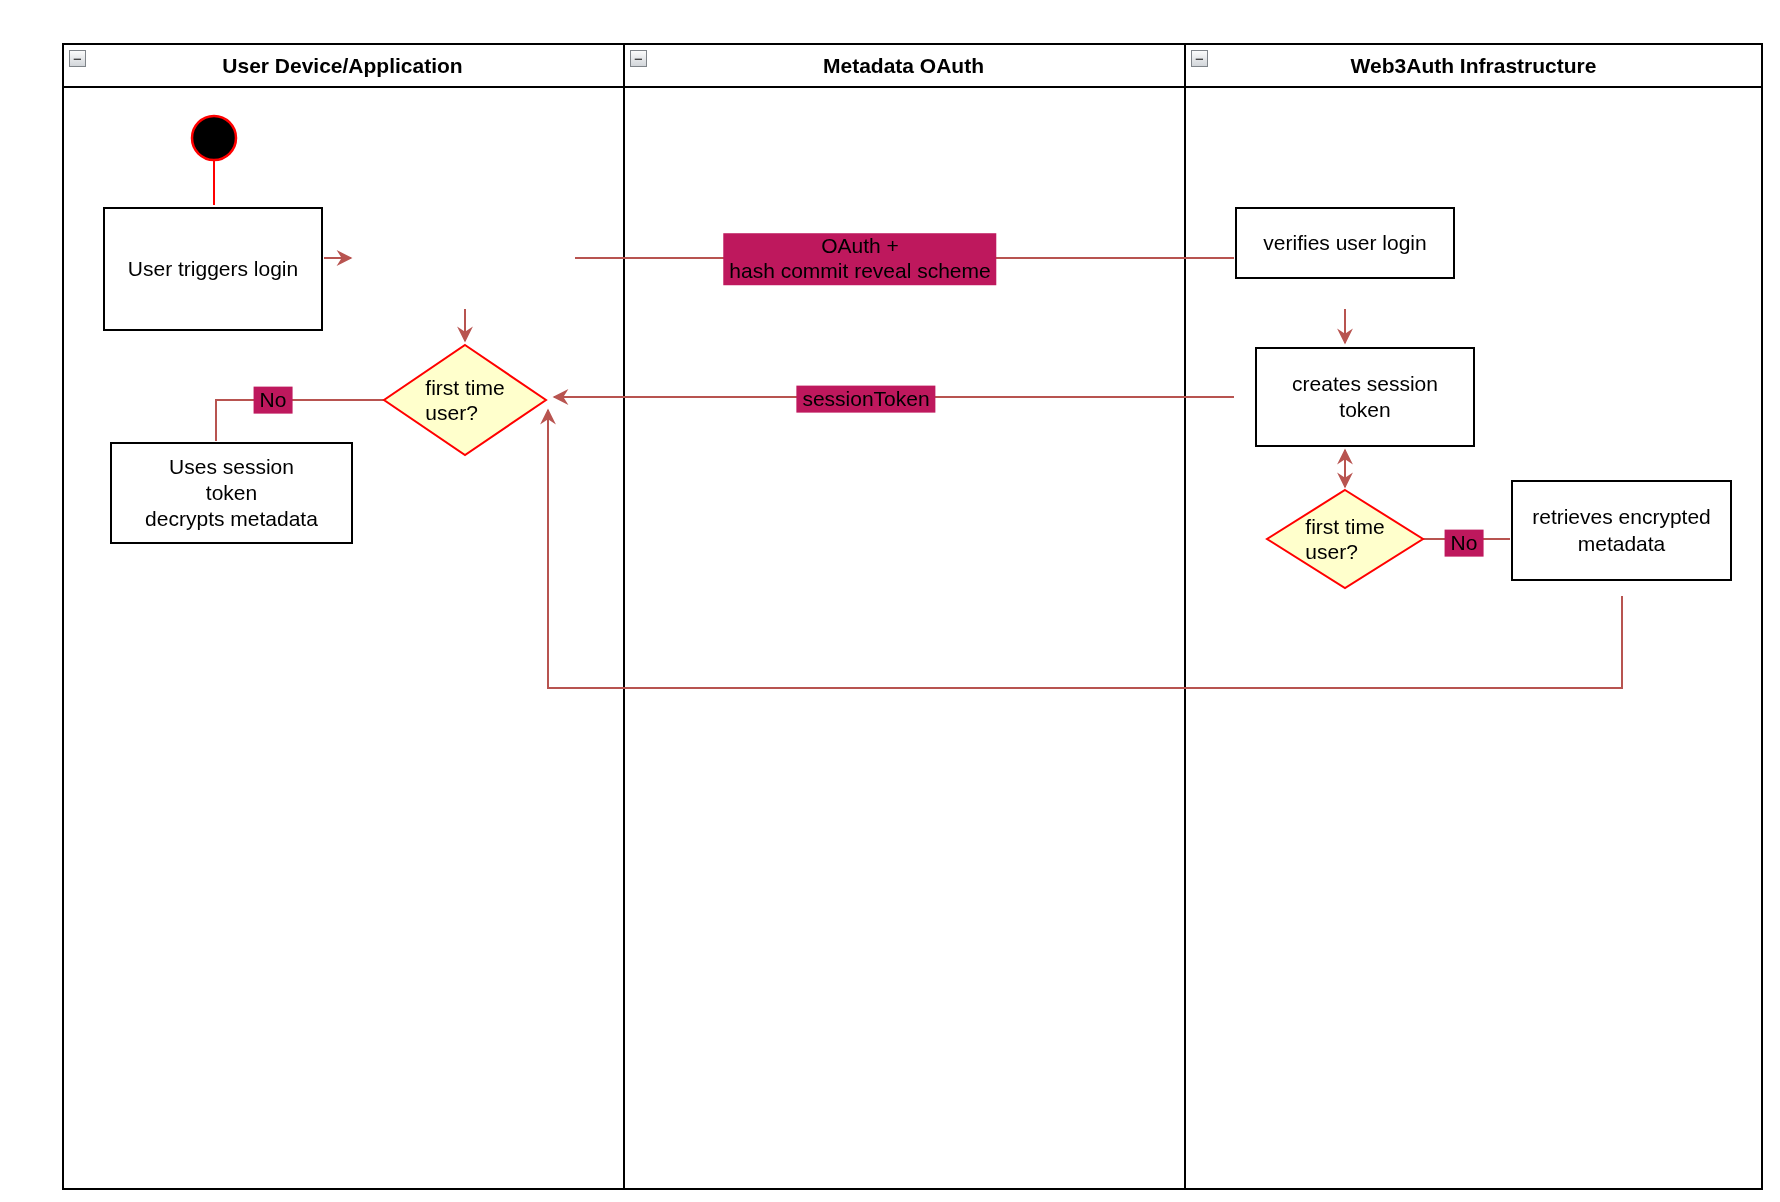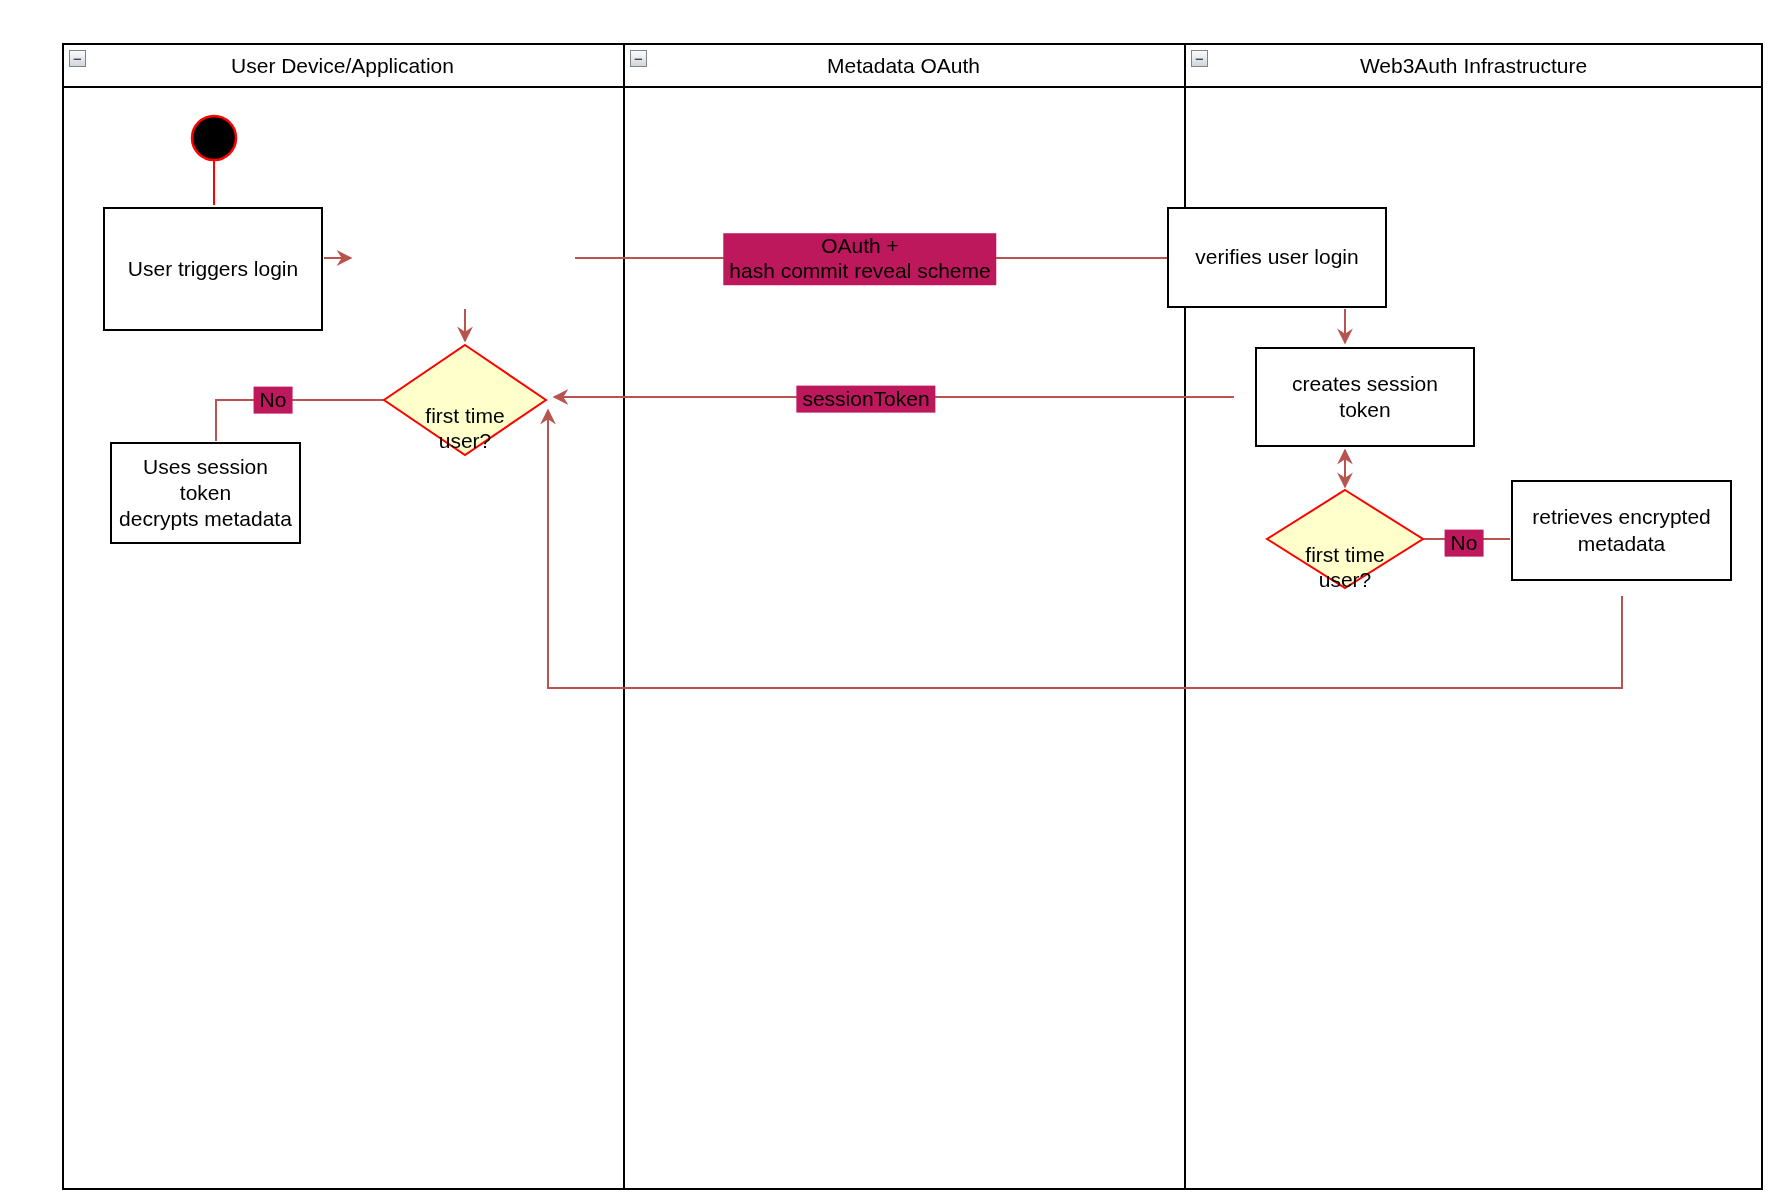--- a/index.html
+++ b/index.html
@@ -8,37 +8,37 @@
     font-family:"Liberation Sans", sans-serif; background:#ffffff; overflow:hidden;
   }
   .pool {
     position:absolute; left:62px; top:43px; width:1701px; height:1147px;
     border:2px solid #000; box-sizing:border-box; background:transparent;
   }
   .header-rule {position:absolute; left:62px; top:86px; width:1701px; height:2px; background:#000;}
   .lane-divider {position:absolute; top:43px; height:1147px; width:2px; background:#000;}
   .lane-header {
     position:absolute; top:43px; height:45px; display:flex; align-items:center; justify-content:center;
-    font-weight:normal; font-size:21px; color:#000;
+    font-weight:bold; font-size:21px; color:#000;
   }
   .collapse-btn {
     position:absolute; top:50px; width:17px; height:17px; box-sizing:border-box;
     background:linear-gradient(#fbfbfb,#d2d6da); border:1px solid #7f8489;
     display:flex; align-items:center; justify-content:center;
     font-size:15px; line-height:1; color:#111; cursor:pointer; user-select:none;
   }
   .layer {position:absolute; left:0; top:0;}
   .node {
     position:absolute; background:#fff; border:2px solid #000; box-sizing:border-box;
     display:flex; align-items:center; justify-content:center; text-align:center;
     font-size:21px; line-height:1.24; color:#000; white-space:pre-line;
   }
   .diamond-label {
-    position:absolute; transform:translate(-50%,-50%); text-align:center;
-    font-size:21px; line-height:1.2; color:#000; white-space:pre-line;margin-top:28px;
+    position:absolute; transform:translate(-50%,-50%); 
+    font-size:21px; line-height:1.2; color:#000; white-space:pre-line;
   }
   .edge-label {
     position:absolute; transform:translate(-50%,-50%); background:#be185d;
     padding:1px 6px; font-size:21px; line-height:1.18; text-align:center;
     color:#000; white-space:pre-line;
   }
 </style>
 </head>
 <body>
 
@@ -81,26 +81,26 @@
     <path d="M1422,539 H1510" stroke="#B85450" stroke-width="2" fill="none"></path>
     <path d="M1622,596 V688 H548 V410" stroke="#B85450" stroke-width="2" fill="none" marker-end="url(#arr)"></path>
     <path d="M1234,397 H554" stroke="#B85450" stroke-width="2" fill="none" marker-end="url(#arr)"></path>
     <path d="M385,400 H216 V441" stroke="#B85450" stroke-width="2" fill="none"></path>
 
     <polygon points="465,345 546,400 465,455 384,400" fill="#FFFFCC" stroke="#FF0000" stroke-width="2"></polygon>
     <polygon points="1345,490 1423,539 1345,588 1267,539" fill="#FFFFCC" stroke="#FF0000" stroke-width="2"></polygon>
   </svg>
 
   <div class="node" style="left:103px; top:207px; width:220px; height:124px;">User triggers login</div>
-  <div class="node" style="left:1167px; top:207px; width:220px; height:101px;">verifies user login</div>
+  <div class="node" style="left:1235px; top:207px; width:220px; height:72px;">verifies user login</div>
   <div class="node" style="left:1235px; top:347px; width:220px; height:100px;margin-left:20px;">creates session
 token</div>
   <div class="node" style="left:1511px; top:480px; width:221px; height:101px;">retrieves encrypted
 metadata</div>
-  <div class="node" style="left:110px; top:442px; width:191px; height:102px;">Uses session
+  <div class="node" style="left:110px; top:442px; width:243px; height:102px;">Uses session
 token
 decrypts metadata</div>
 
   <div class="diamond-label" style="left:465px; top:400px;">first time
 user?</div>
   <div class="diamond-label" style="left:1345px; top:539px;">first time
 user?</div>
 
   <div class="edge-label" style="left:860px; top:259px;">OAuth +
 hash commit reveal scheme</div>

